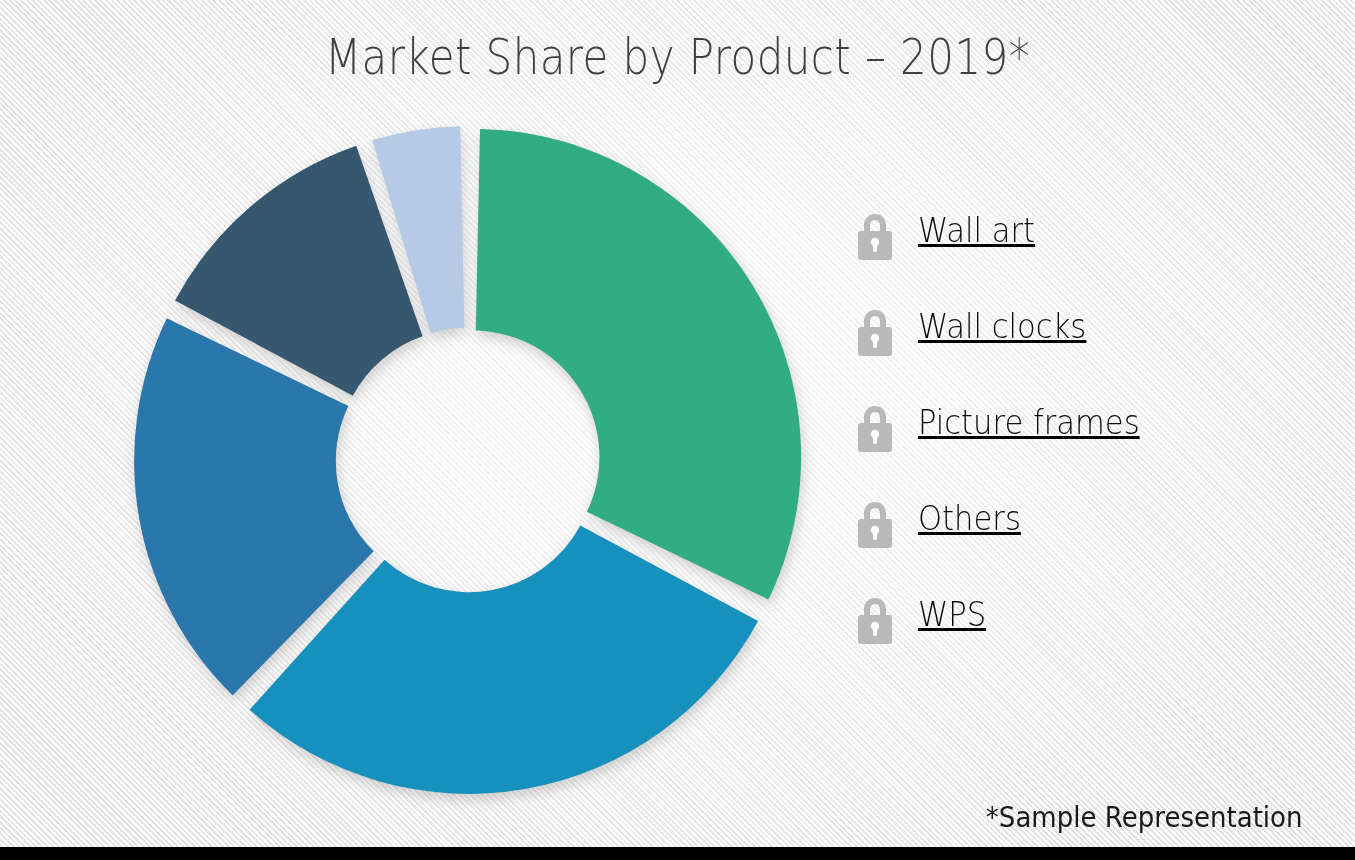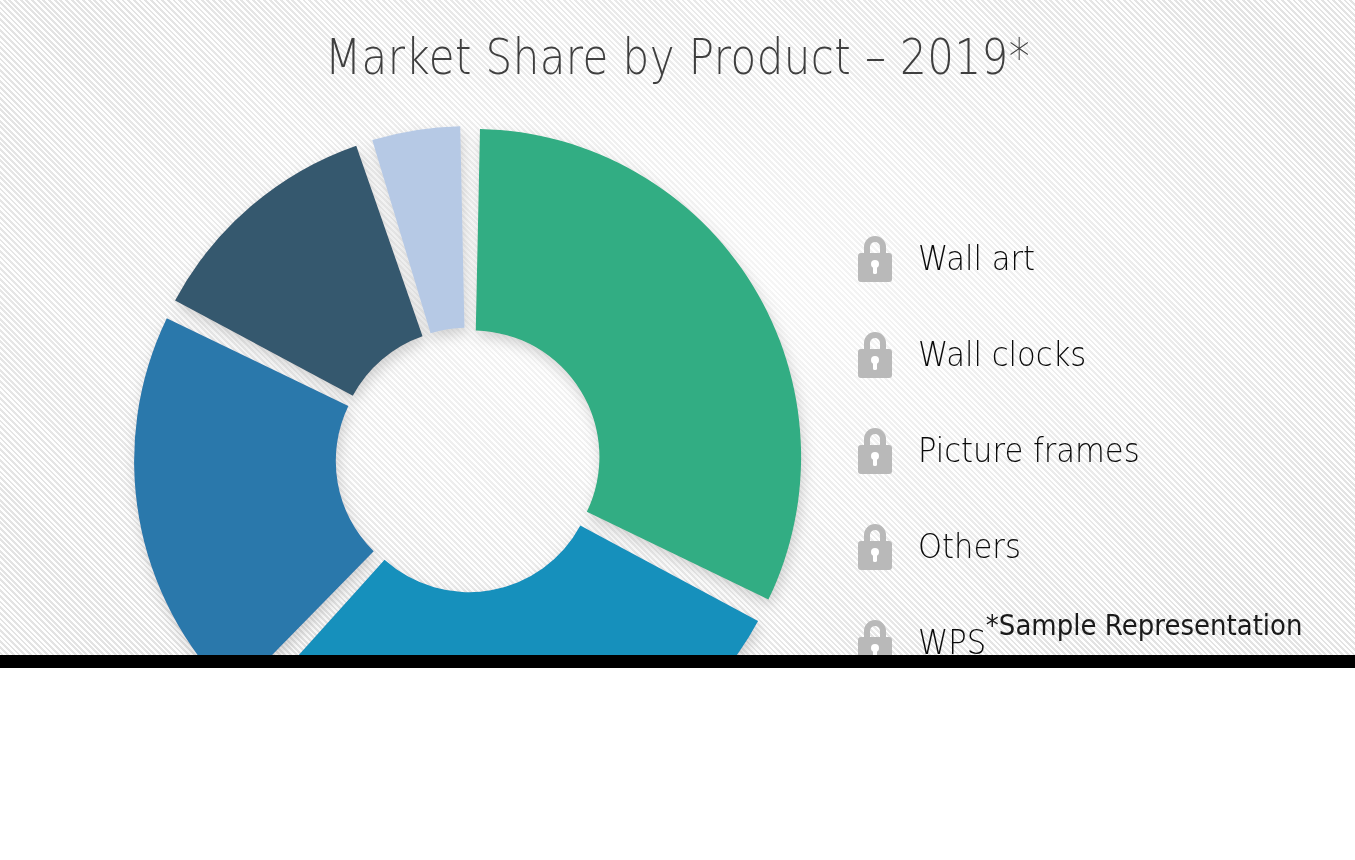--- a/index.html
+++ b/index.html
@@ -11,21 +11,21 @@
     width: 1355px;
     height: 860px;
     overflow: hidden;
     font-family: "Liberation Sans", sans-serif;
     background: #ffffff;
   }
 
   #slide {
     position: relative;
     width: 1355px;
-    height: 668px;
+    height: 860px;
     background-color: #f7f7f7;
     background-image:
       repeating-linear-gradient(45deg,
         rgba(255,255,255,0.95) 0px,
         rgba(255,255,255,0.95) 2px,
         rgba(226,226,226,0.95) 2px,
         rgba(226,226,226,0.95) 4px);
     overflow: hidden;
   }
 
@@ -84,22 +84,22 @@
 
   
   #legend {
     position: absolute;
     left: 852px;
     top: 210px;
     width: 440px;
   }
   .legend-item {
     display: flex;
-    align-items: center;
     height: 96px;
+    text-decoration: underline;
   }
   .legend-lock {
     width: 46px;
     height: 52px;
     flex: 0 0 46px;
     margin-right: 20px;
     display: block;
   }
   .legend-label {
     font-family: "DejaVu Sans", sans-serif;

